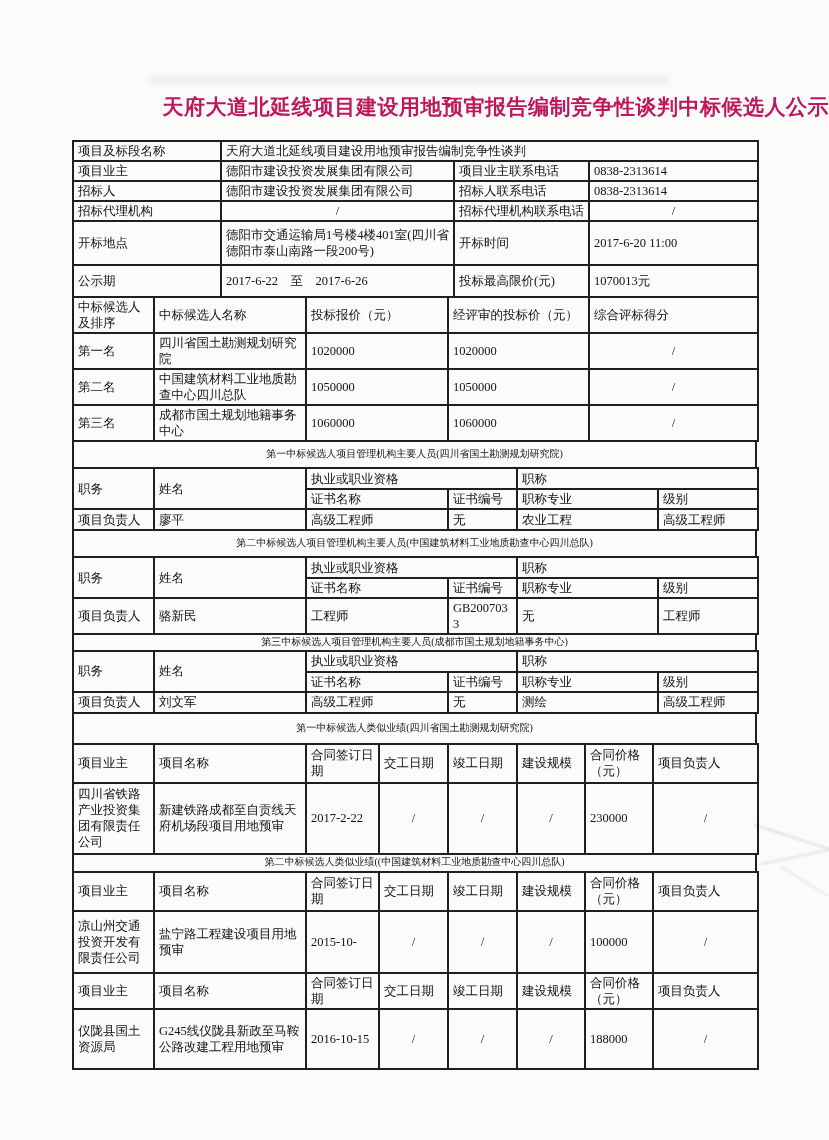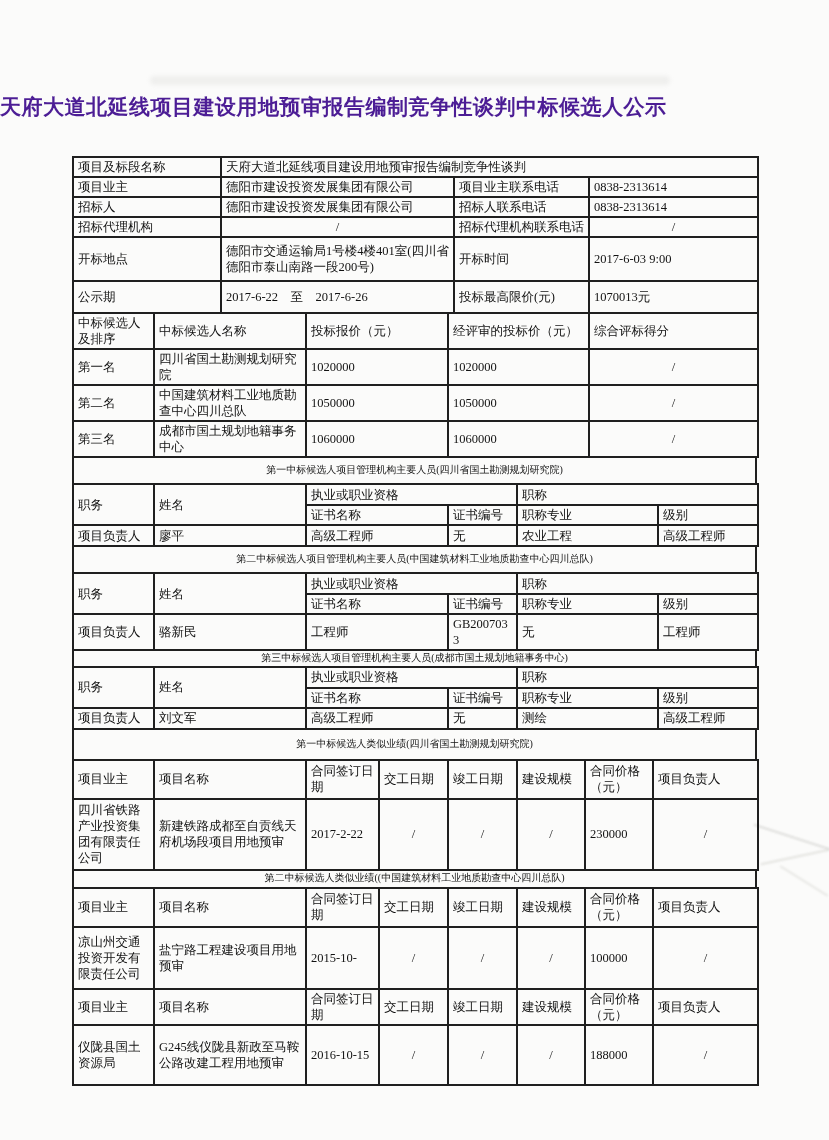--- a/index.html
+++ b/index.html
@@ -1,21 +1,21 @@
 <!DOCTYPE html>
 <html><head>
 <meta charset="utf-8">
 <style>
   html,body{margin:0;padding:0;}
   body{width:829px;height:1140px;background:#f2f2f0;font-family:"Liberation Serif","DejaVu Serif",serif;}
   .page{position:relative;width:829px;height:1140px;background:#fbfbfa;overflow:hidden;color:#141414;}
-  .title{position:absolute;top:93px;left:0;width:100%;text-align:left;font-size:21px;font-weight:bold;color:#4c1d95;letter-spacing:.5px;}
+  .title{position:absolute;top:93px;left:0;width:100%;text-align:right;font-size:21px;font-weight:bold;color:#be185d;letter-spacing:.5px;}
   .doc{position:absolute;left:72px;top:140px;width:685px;}
   table{border-collapse:collapse;table-layout:fixed;width:685px;margin-top:-2px;}
-  table.first{margin-top:16px;}
+  table.first{margin-top:0;}
   td{border:2px solid #1f1f1f;padding:1px 4px;font-size:12.5px;line-height:1.28;color:#121212;vertical-align:middle;overflow:hidden;word-break:break-all;}
   td.c{text-align:center;}
   td.sec{text-align:center;font-size:10px;}
   
   .smudge{position:absolute;left:150px;top:76px;width:520px;height:9px;background:#d9d9d6;opacity:.35;filter:blur(2px);border-radius:4px;}
   .crease1{position:absolute;left:752px;top:836px;width:80px;height:2px;background:#c9c9c5;opacity:.6;transform:rotate(18deg);filter:blur(1px);}
   .crease2{position:absolute;left:760px;top:856px;width:70px;height:2px;background:#cfcfca;opacity:.55;transform:rotate(-12deg);filter:blur(1px);}
   .crease3{position:absolute;left:776px;top:880px;width:56px;height:2px;background:#d4d4d0;opacity:.5;transform:rotate(32deg);filter:blur(1px);}
 </style>
 </head>
@@ -58,21 +58,21 @@
       <tr style="height:19px">
         <td>招标代理机构</td>
         <td class="c">/</td>
         <td>招标代理机构联系电话</td>
         <td class="c">/</td>
       </tr>
       <tr style="height:44px">
         <td>开标地点</td>
         <td>德阳市交通运输局1号楼4楼401室(四川省德阳市泰山南路一段200号)</td>
         <td>开标时间</td>
-        <td>2017-6-03 9:00</td>
+        <td>2017-6-20 11:00</td>
       </tr>
       <tr style="height:32px">
         <td>公示期</td>
         <td>2017-6-22　至　2017-6-26</td>
         <td>投标最高限价(元)</td>
         <td>1070013元</td>
       </tr>
     </tbody>
       </table>
 

